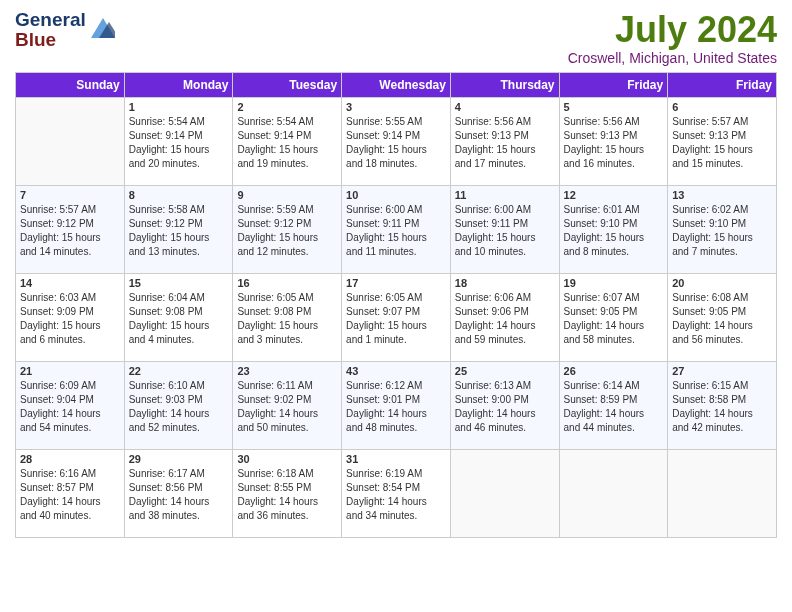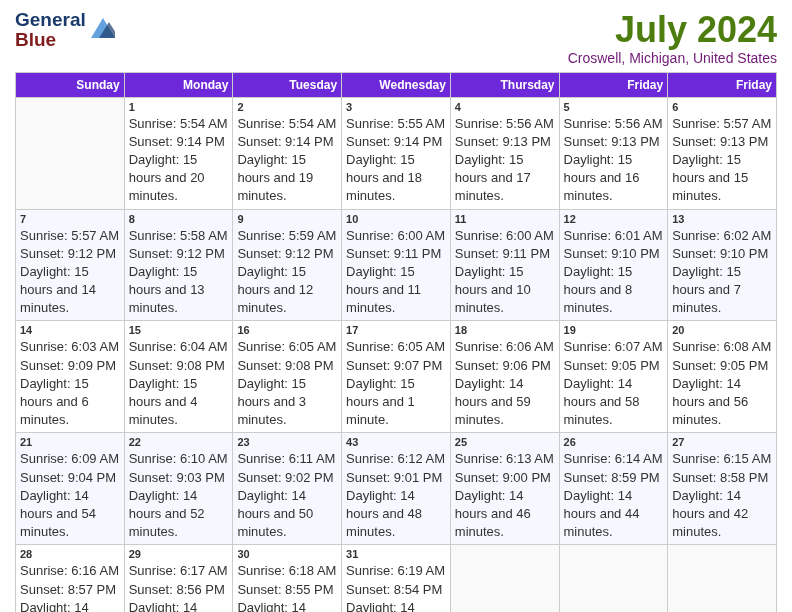--- a/index.html
+++ b/index.html
@@ -71,21 +71,21 @@
       background: #f9f9f9;
     }
     .day-num {
       font-size: 11px;
       font-weight: bold;
       color: #333;
       display: block;
       margin-bottom: 2px;
     }
     .day-info {
-      font-size: 13px;
+      font-size: 10px;
       line-height: 1.4;
       color: #333;
     }
     tr:nth-child(even) td {
       background: #f5f8ff;
     }
     tr:nth-child(even) td.empty {
       background: #f0f0f0;
     }
   </style>

